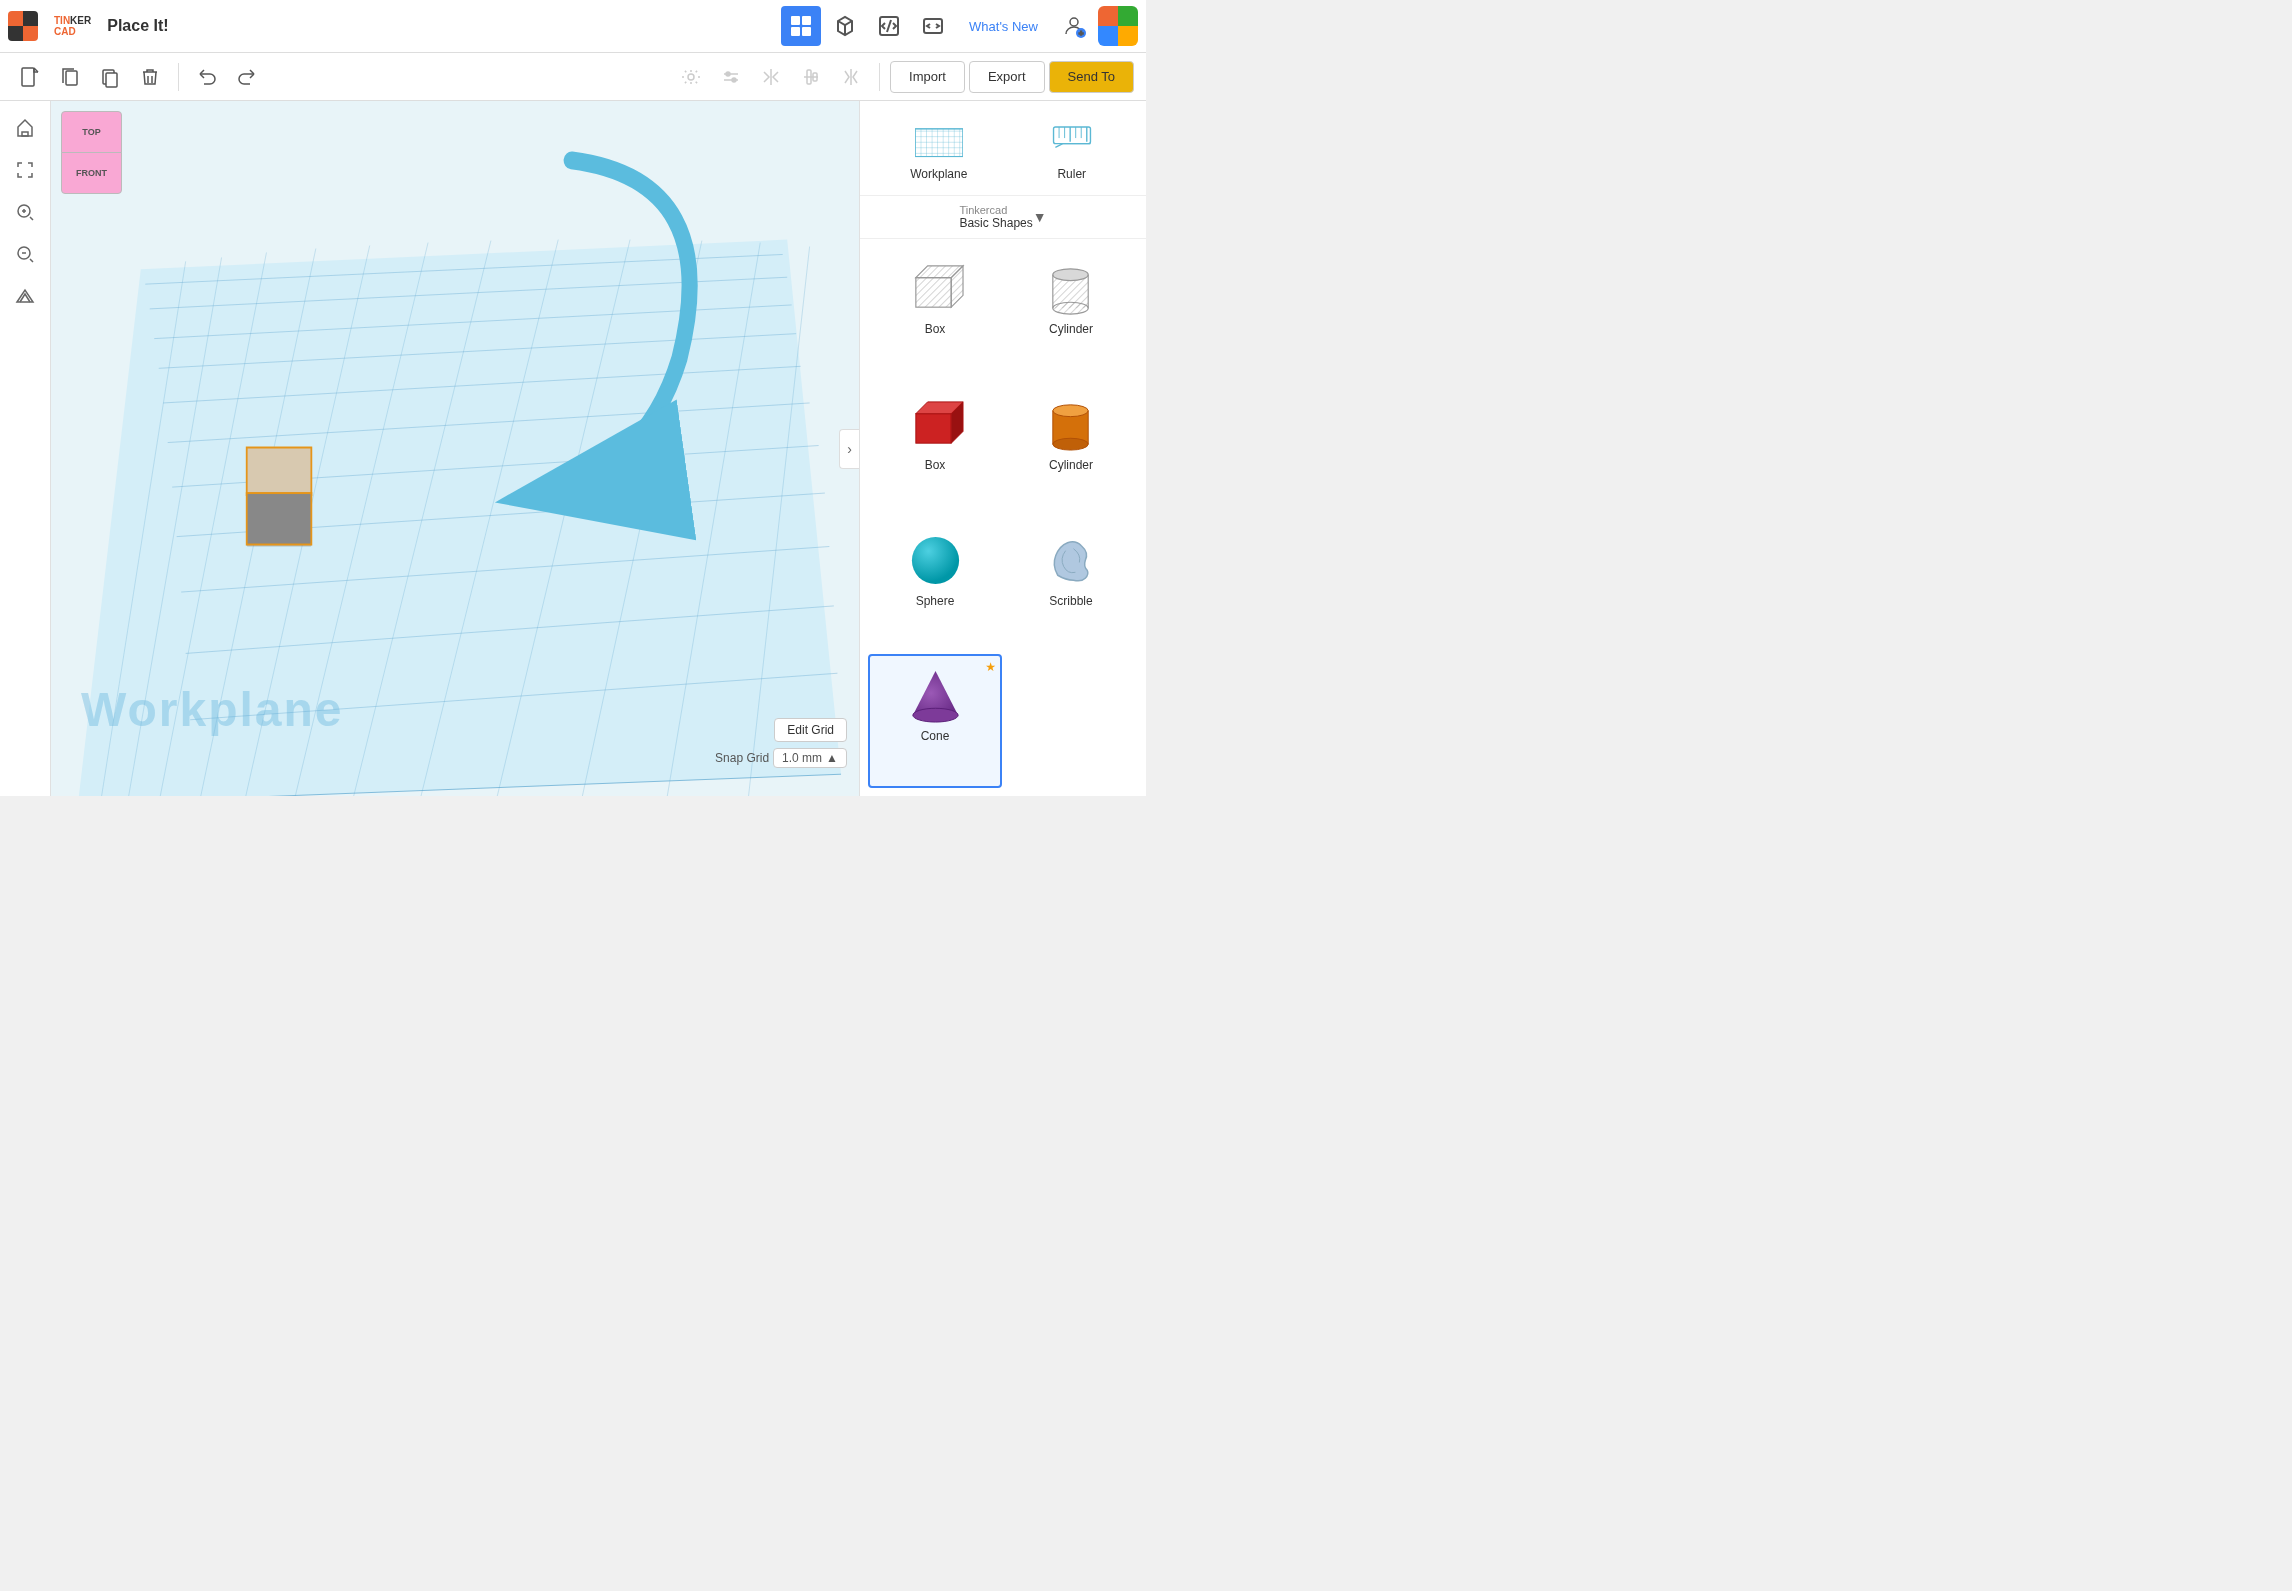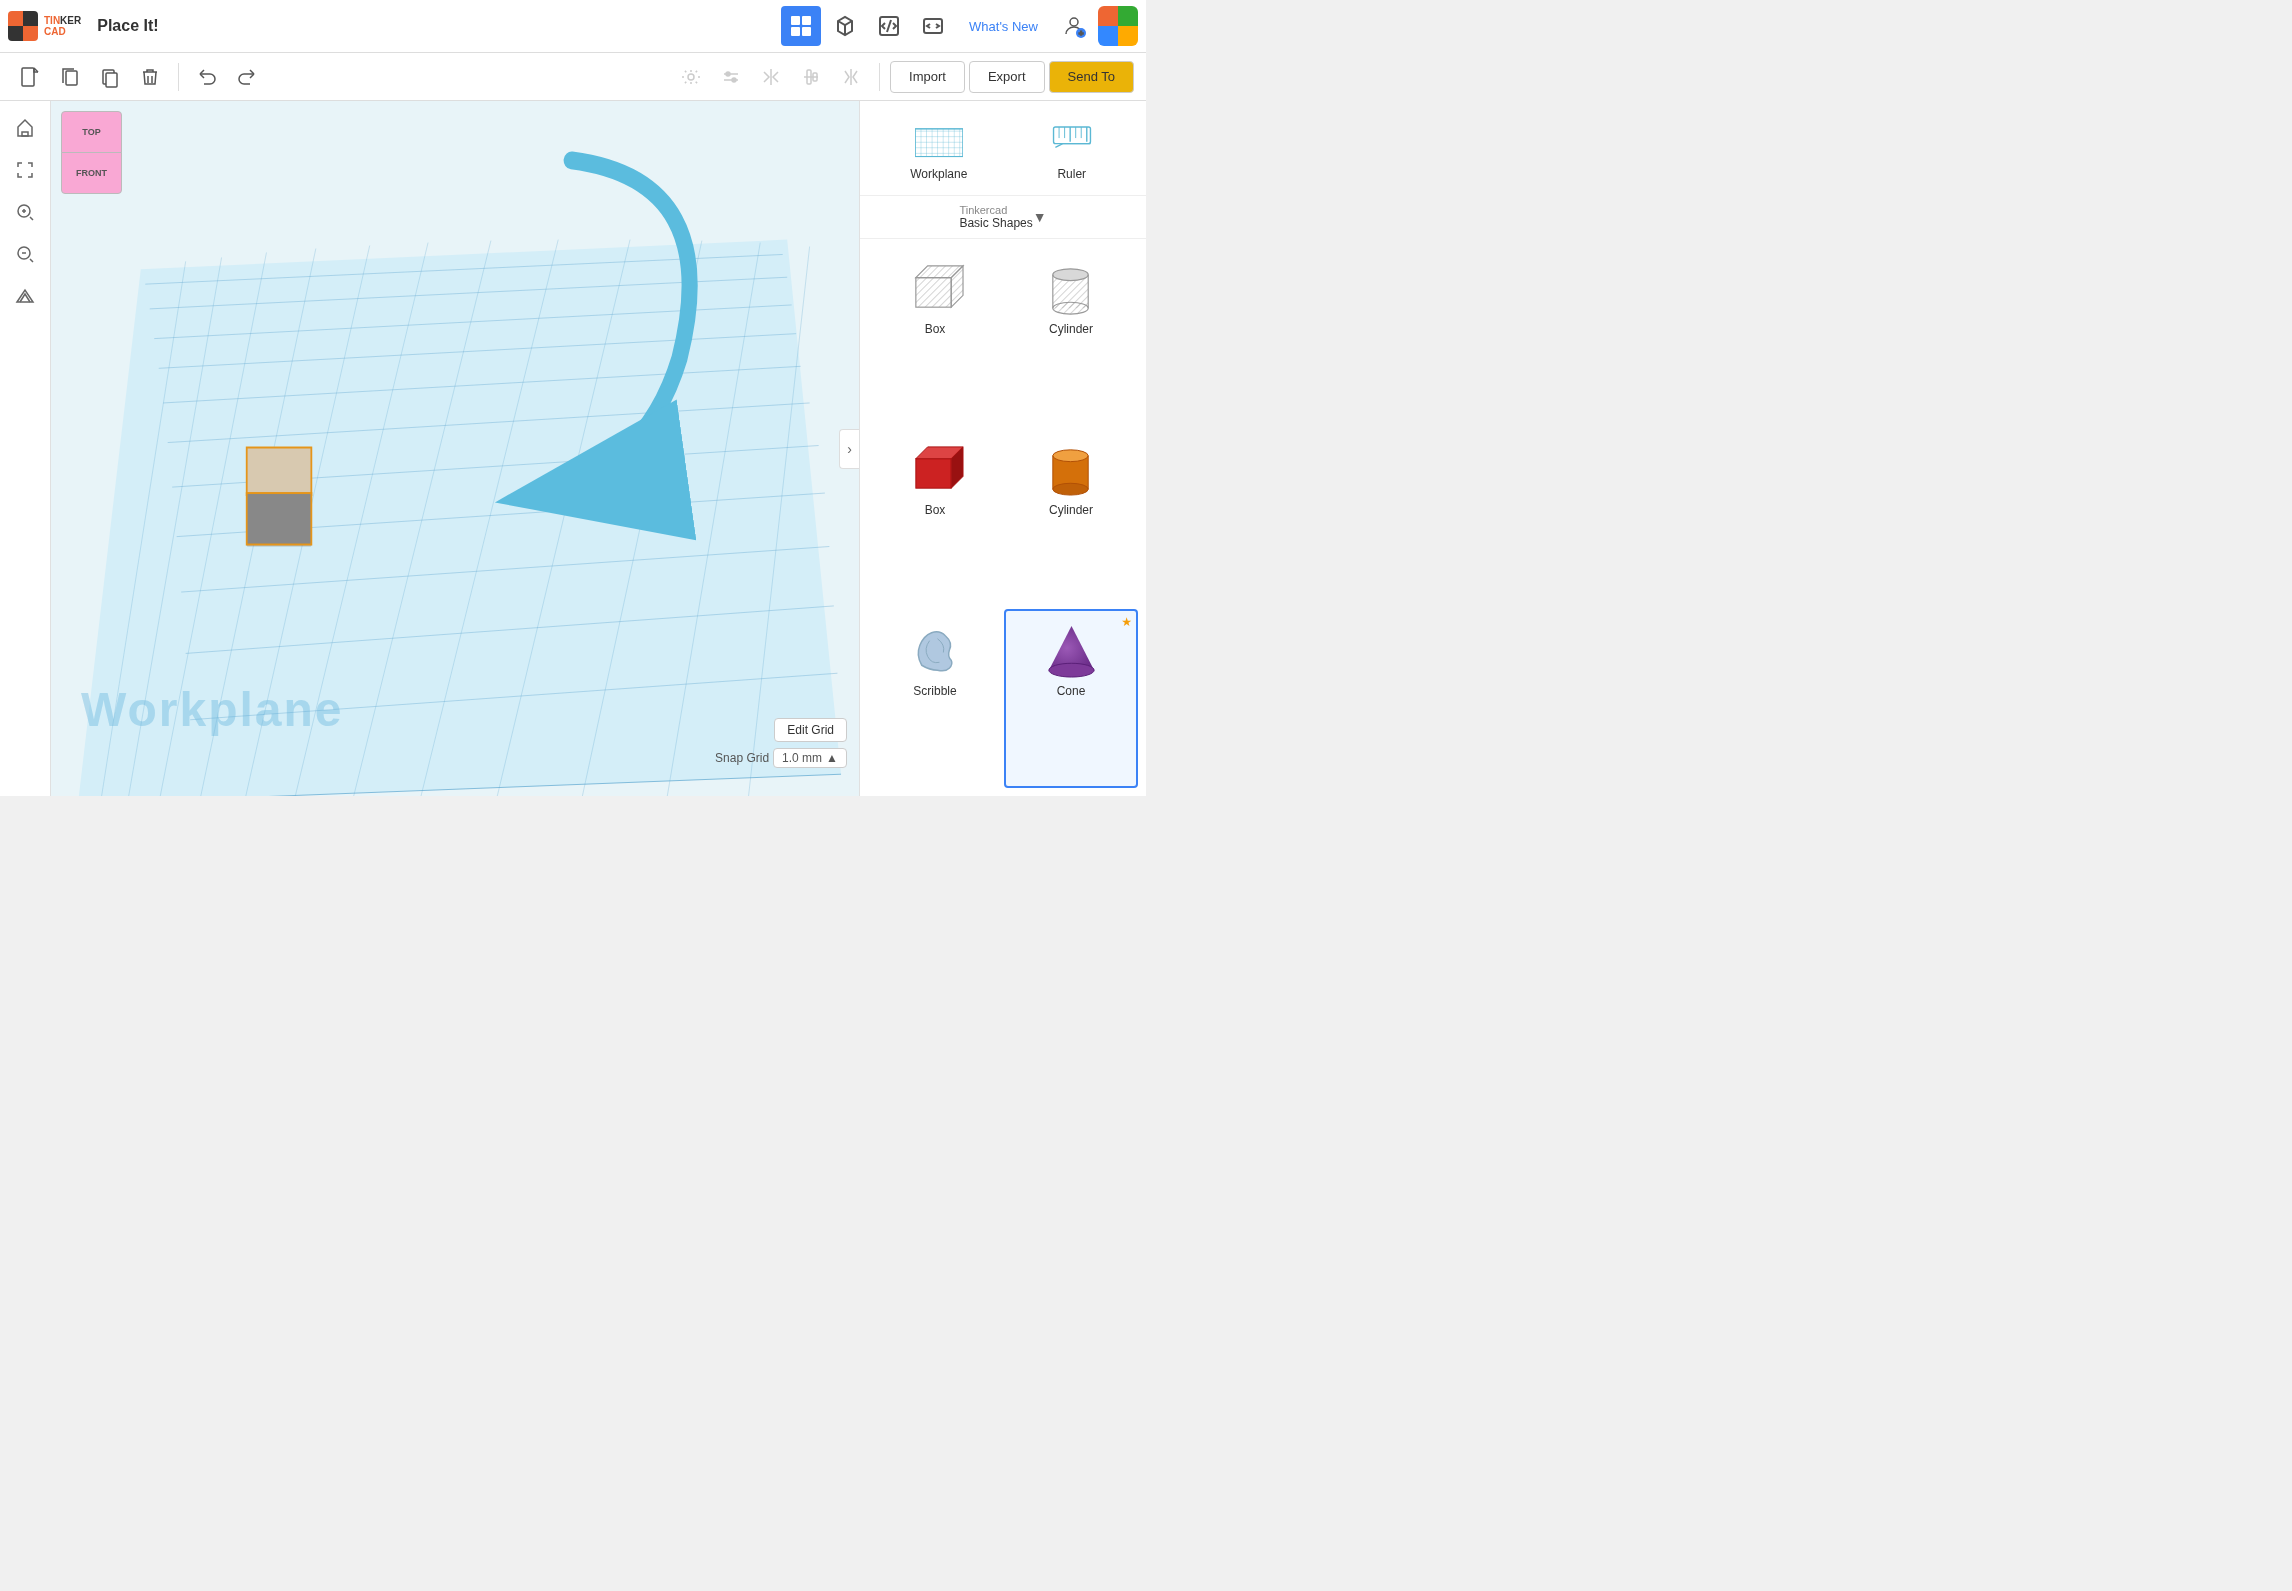--- a/index.html
+++ b/index.html
@@ -3,21 +3,21 @@
   <meta charset="utf-8">
   <style>
     * { box-sizing: border-box; margin: 0; padding: 0; }
     body { font-family: -apple-system, BlinkMacSystemFont, 'Segoe UI', Arial, sans-serif; background: #f0f0f0; width: 1146px; height: 796px; overflow: hidden; }
 
     
     #topbar {
       display: flex; align-items: center; height: 53px; background: #fff;
       border-bottom: 1px solid #ddd; padding: 0 8px; gap: 4px;
     }
-    #logo-area { display: flex; align-items: center; gap: 6px; margin-right: 12px; }
+    #logo-area { display: flex; align-items: center; gap: 16px; margin-right: 12px; }
     .logo-box {
       width: 30px; height: 30px; display: grid; grid-template-columns: 1fr 1fr; grid-template-rows: 1fr 1fr;
       border-radius: 4px; overflow: hidden;
     }
     .logo-cell-tin { background: #e63; }
     .logo-cell-ker { background: #333; }
     .logo-cell-cad { background: #333; }
     .logo-cell-dot { background: #e63; }
     #project-title { font-size: 16px; font-weight: 600; color: #333; margin-right: auto; }
 
@@ -555,20 +555,34 @@
 
             <ellipse cx="30" cy="16" rx="18" ry="6" fill="#f0a040" stroke="#b05005" stroke-width="1"></ellipse>
 
             <line x1="12" y1="16" x2="12" y2="50" stroke="#b05005" stroke-width="1"></line>
             <line x1="48" y1="16" x2="48" y2="50" stroke="#b05005" stroke-width="1"></line>
           </svg>
         </div>
         <span class="shape-label">Cylinder</span>
       </div>
 
+      <div class="shape-item">
+        <div class="shape-icon">
+          <svg width="61" height="59" viewBox="0 0 62 60">
+            <defs>
+              <radialGradient id="sphereGrad" cx="35%" cy="30%" r="65%">
+                <stop offset="0%" stop-color="#4dd0e1"></stop>
+                <stop offset="100%" stop-color="#0097a7"></stop>
+              </radialGradient>
+            </defs>
+            <circle cx="31" cy="30" r="24" fill="url(#sphereGrad)"></circle>
+          </svg>
+        </div>
+        <span class="shape-label">Sphere</span>
+      </div>
 
       <div class="shape-item">
         <div class="shape-icon">
           <svg width="67" height="59" viewBox="0 0 68 60">
 
             <path d="M 20 45 Q 14 35 18 25 Q 22 15 30 12 Q 38 9 44 15 Q 52 22 48 30 Q 46 36 50 40 Q 52 44 48 48 Q 44 52 36 50 Q 28 50 20 45 Z" fill="#b0c8e0" stroke="#8aaac0" stroke-width="1.5"></path>
             <path d="M 28 20 Q 22 28 26 36 Q 30 44 38 42" fill="none" stroke="#8aaac0" stroke-width="1"></path>
             <path d="M 36 18 Q 44 24 42 32" fill="none" stroke="#8aaac0" stroke-width="1"></path>
           </svg>
         </div>

